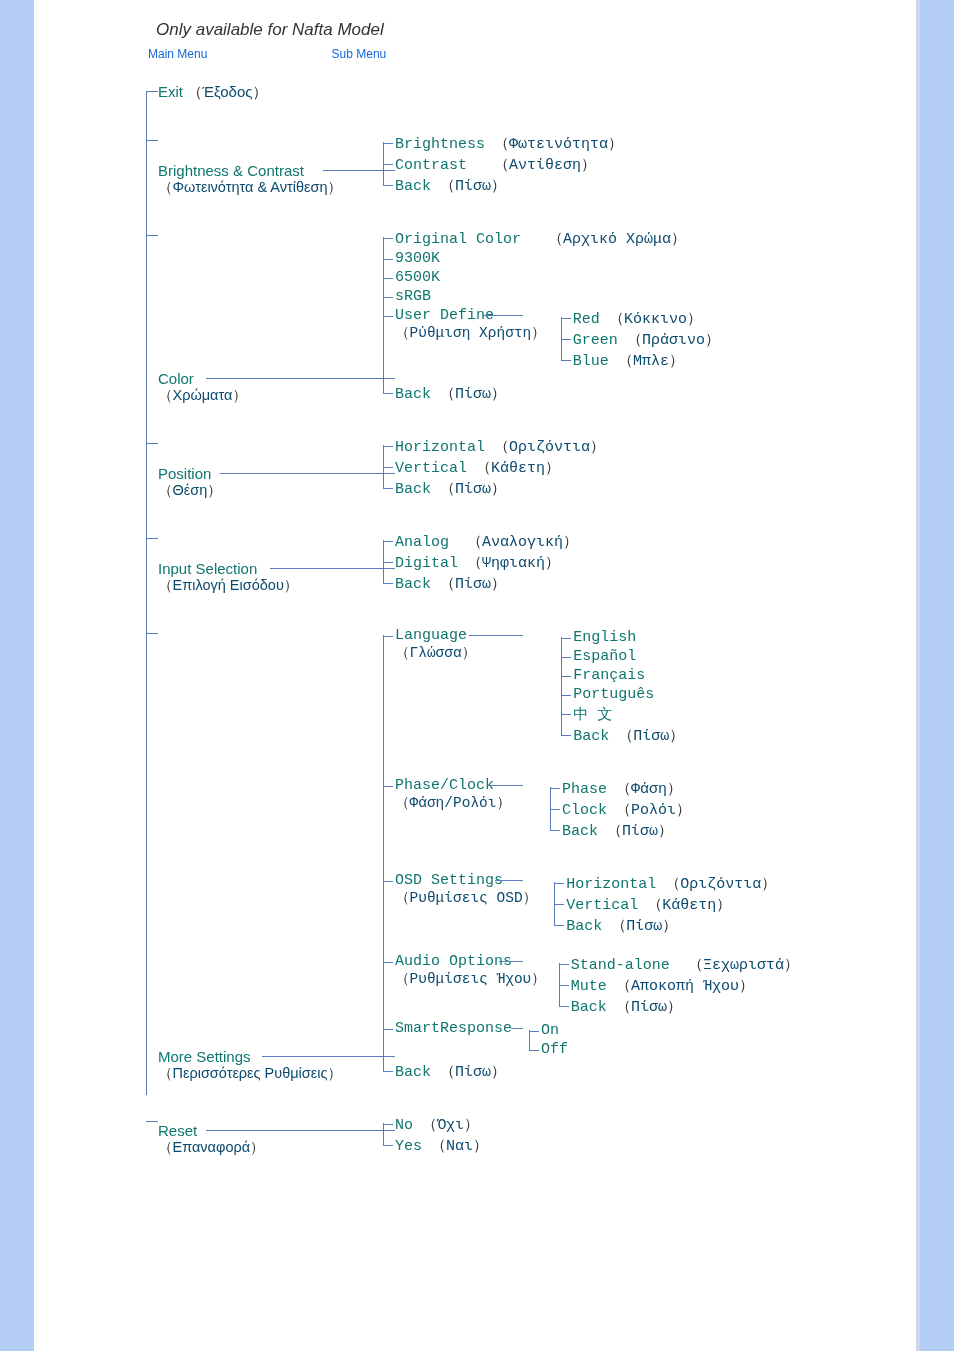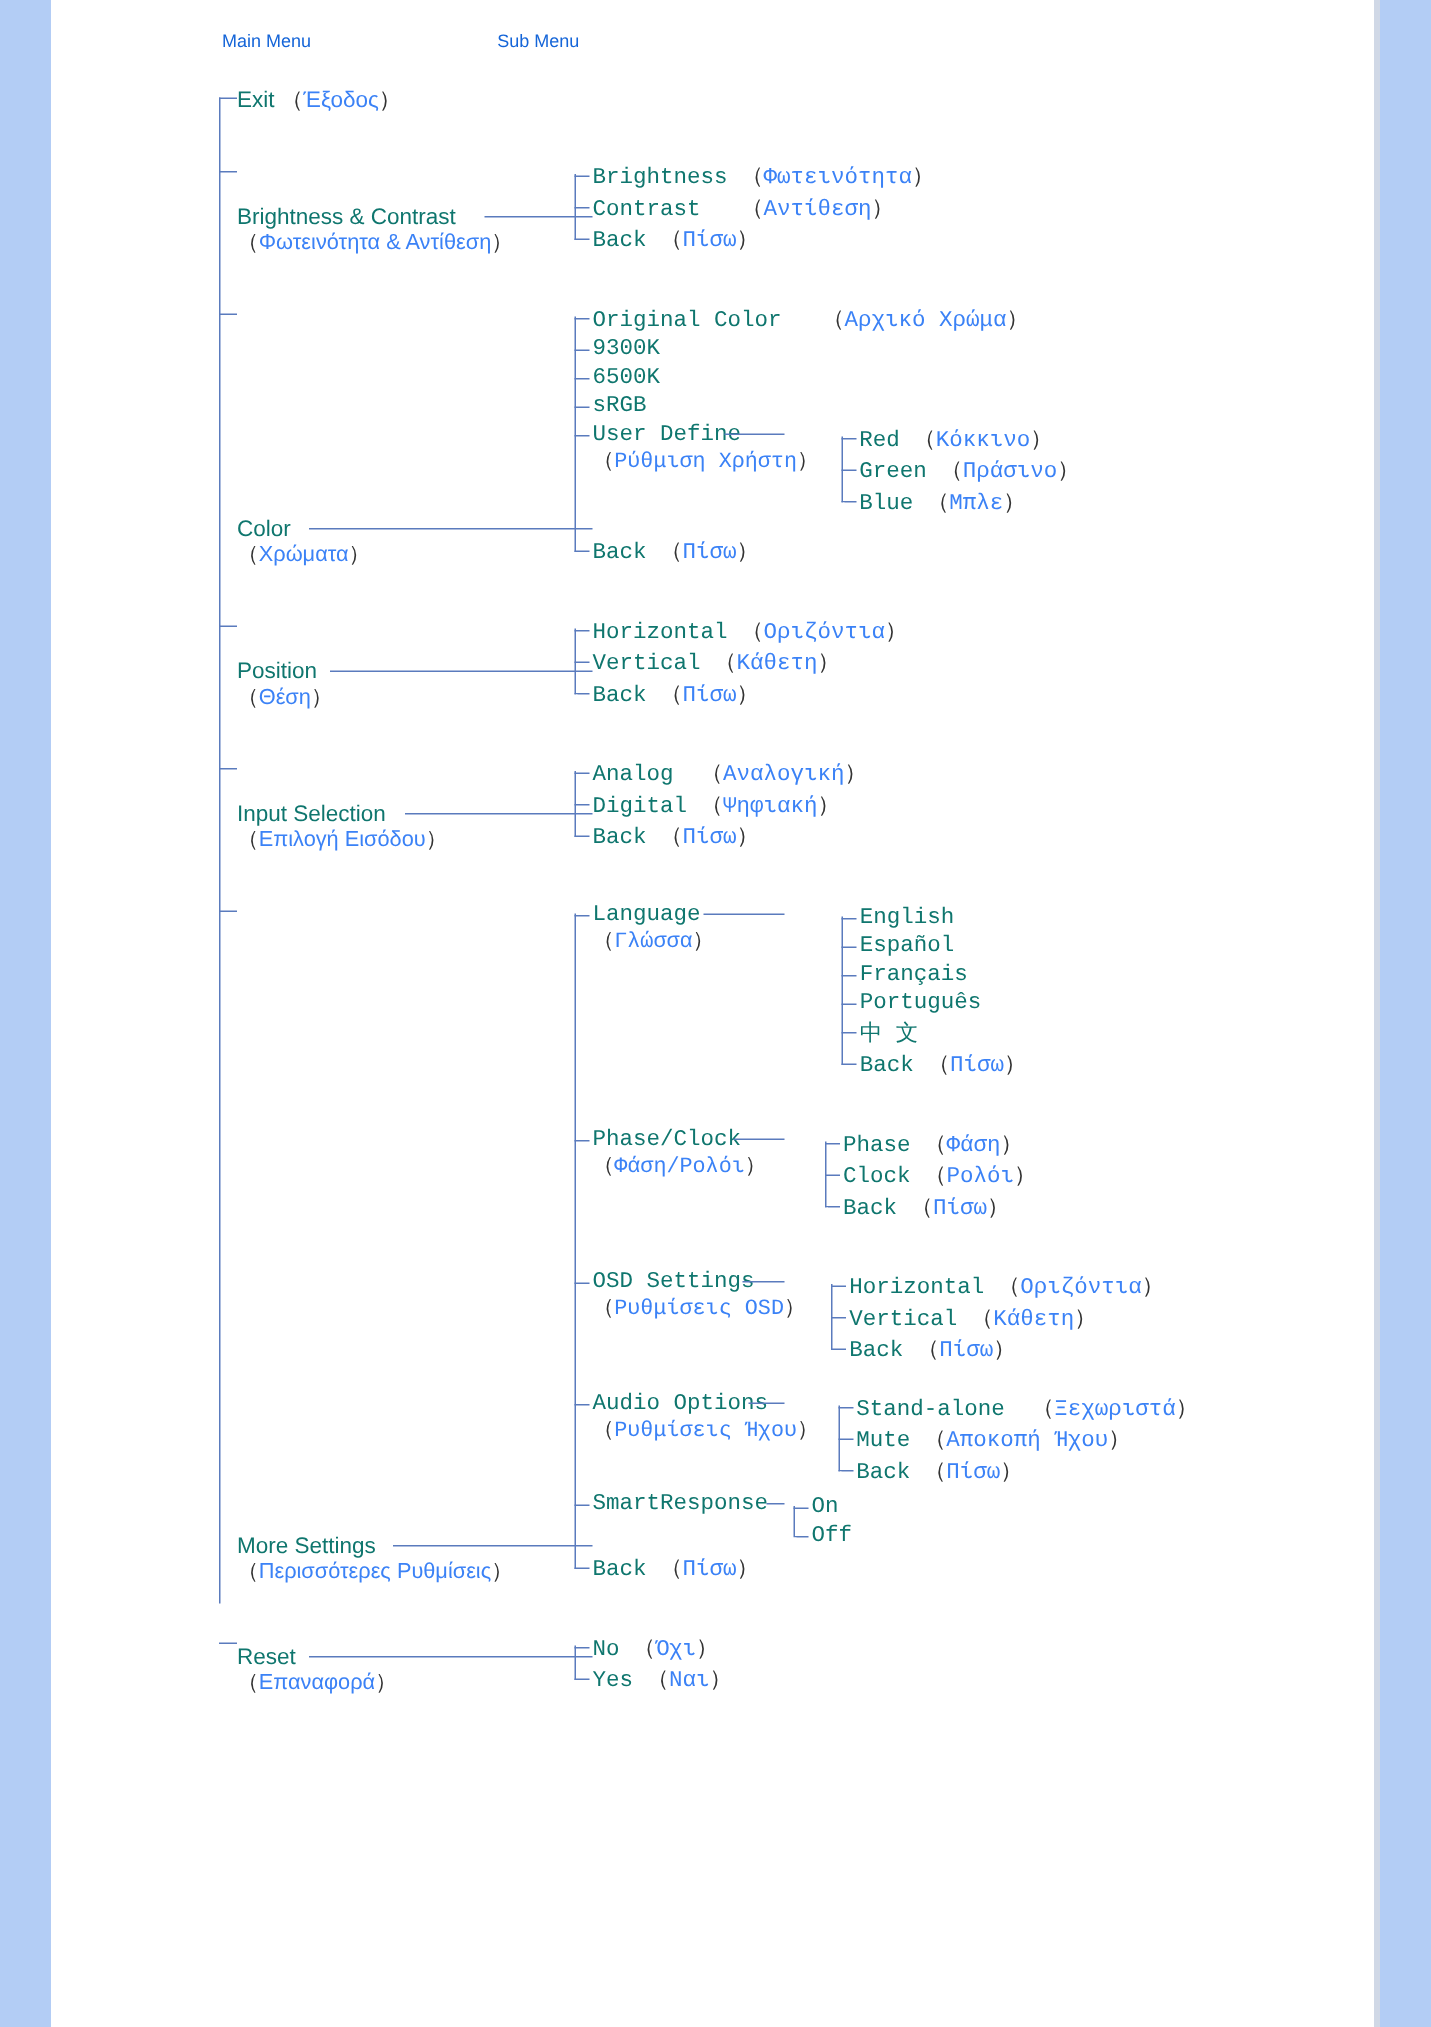--- a/index.html
+++ b/index.html
@@ -54,21 +54,21 @@
   
   .tick{
     position:absolute;
     top:8px; height:0;
     border-top:1px solid #5a7bbd;
   }
   .l0tick{left:0; width:12px}
 
   .lbl{white-space:nowrap}
   .en{color:#0f766e}
-  .gr{color:#3b82f6}
+  .gr{color:#0c4a6e}
   .bracket{color:#333}
 
   .mcell{display:inline-block; vertical-align:top; position:relative}
 
   
   .bridge{
     position:absolute;
     top:8px; height:0;
     border-top:1px solid #5a7bbd;
   }
@@ -122,20 +122,21 @@
 
   
   .stackGap{height:28px}
 
 </style>
 </head>
 <body>
 
 <div class="page">
 
+  <div class="note">Only available for Nafta Model</div>
 
   <div class="headers">
     <span class="hd hd1">Main Menu</span>
     <span class="hd hd2">Sub Menu</span>
   </div>
 
   <div class="tree">
 
     <div class="node">
       <span class="tick l0tick"></span>

